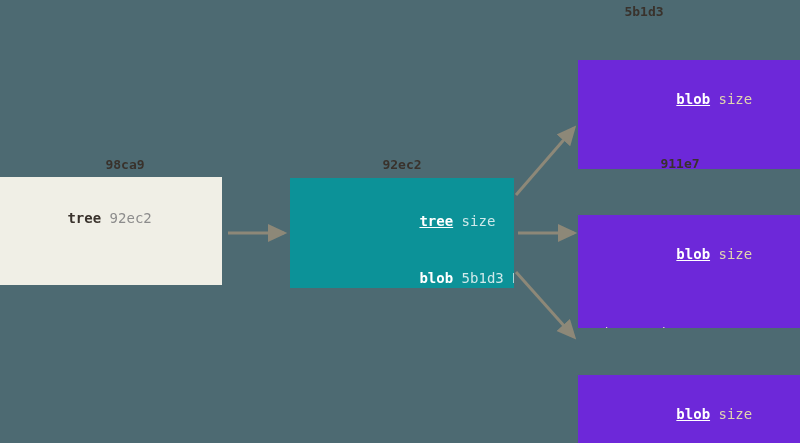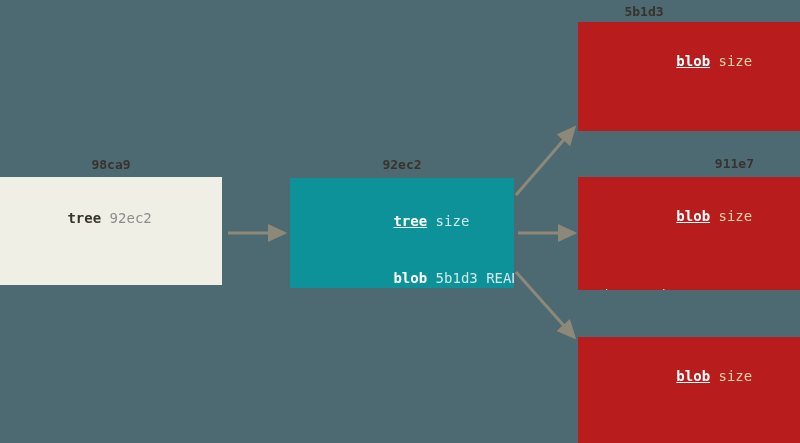--- a/index.html
+++ b/index.html
@@ -68,41 +68,43 @@
     text-decoration: underline;
   }
   .commit-rows .v {
     color: #8c8c8c;
     font-weight: normal;
   }
 
   
   .box-tree {
     background: #0c9298;
+    padding-left: 26px;
   }
   .tree-rows {
     margin-top: 15px;
     margin-left: 36px;
     font-size: 14px;
     line-height: 19px;
   }
   .tree-rows .row { white-space: pre; }
   .tree-rows .k {
     color: #ffffff;
     font-weight: bold;
   }
   .tree-rows .k.ul { text-decoration: underline; }
   .tree-rows .v {
     color: #cfe9ea;
     font-weight: normal;
   }
 
   
   .box-blob {
-    background: #b91c1c;
+    background: #6d28d9;
+    margin-top: 38px;
   }
   .blob-head {
     text-align: center;
     font-size: 14px;
     margin-top: 15px;
     white-space: pre;
   }
   .blob-head .k {
     color: #ffffff;
     font-weight: bold;
@@ -135,21 +137,21 @@
 
     <line x1="228" y1="233" x2="284" y2="233" stroke="#8d8878" stroke-width="3" marker-end="url(#ah)"></line>
 
     <line x1="516" y1="195" x2="574" y2="128" stroke="#8d8878" stroke-width="3" marker-end="url(#ah)"></line>
 
     <line x1="518" y1="233" x2="574" y2="233" stroke="#8d8878" stroke-width="3" marker-end="url(#ah)"></line>
 
     <line x1="516" y1="272" x2="574" y2="337" stroke="#8d8878" stroke-width="3" marker-end="url(#ah)"></line>
   </svg>
 
-  <div class="hash" style="left:0px; top:157px; width:222px;">98ca9</div>
+  <div class="hash" style="left:14px; top:157px; width:222px;">98ca9</div>
 
   <div class="objbox box-commit" style="left:0px; top:177px; width:222px; height:108px;">
     <div class="commit-rows">
       <div class="row">
         <span class="k">tree</span><span class="v"> <span>92ec2</span></span>
       </div>
 
     </div>
 
   </div>
@@ -175,21 +177,21 @@
       <span class="k">blob</span><span class="v"> <span>size</span></span>
     </div>
     <div class="blob-body">
       
       
       
       
     </div>
   </div>
 
-  <div class="hash" style="left:574px; top:156px; width:180px;text-align:right;">911e7</div>
+  <div class="hash" style="left:590px; top:156px; width:180px;">911e7</div>
 
   <div class="objbox box-blob" style="left:578px; top:177px; width:222px; height:113px;">
     <div class="blob-head">
       <span class="k">blob</span><span class="v"> <span>size</span></span>
     </div>
     <div class="blob-body">
       <div>The MIT License</div>
       
       
       

